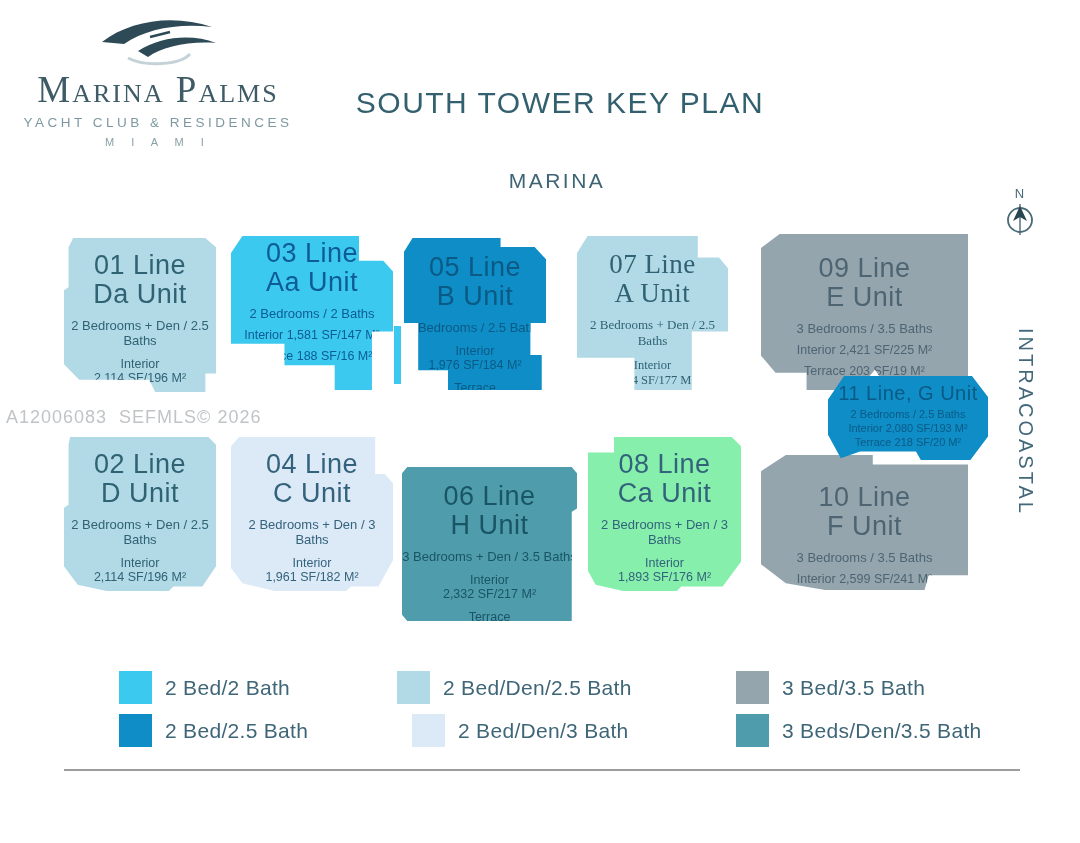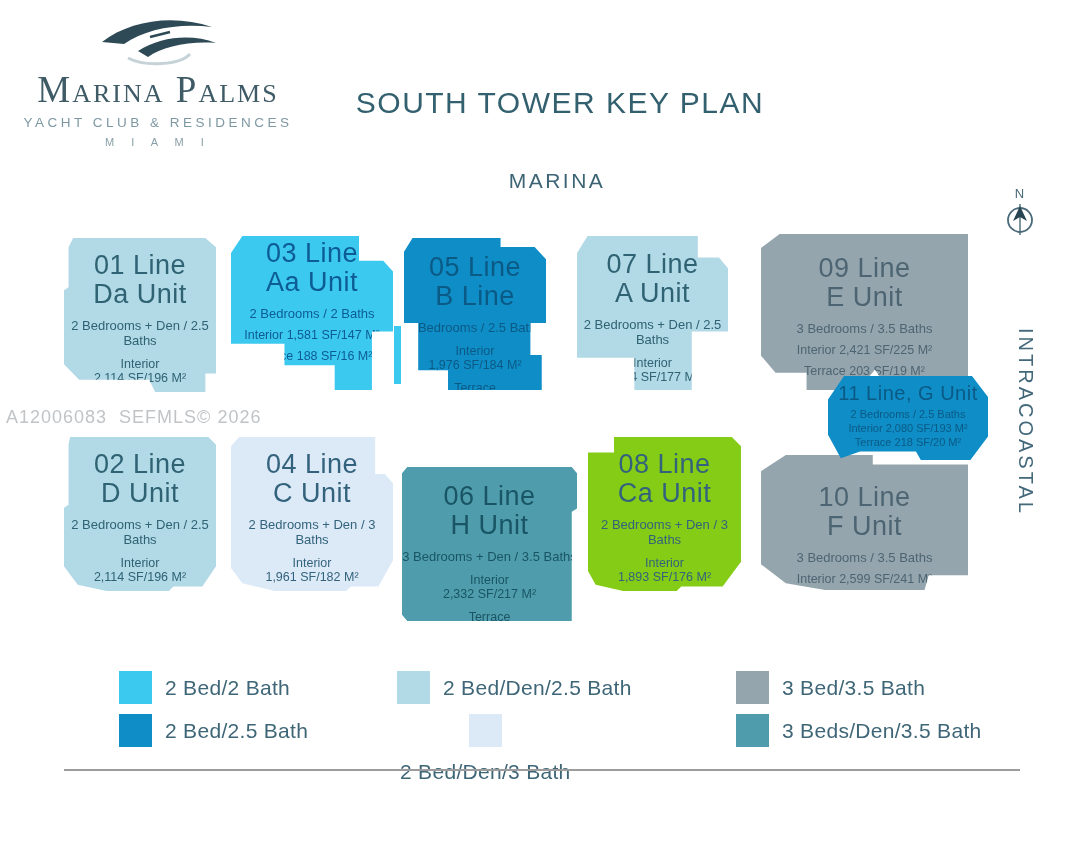--- a/index.html
+++ b/index.html
@@ -68,21 +68,21 @@
   .u10 { left:761px; top:455px; width:207px; height:135px; padding-top:28px;
          clip-path:polygon(12% 0%,54% 0%,54% 7%,100% 7%,100% 89%,81% 89%,79% 100%,31% 100%,12% 95%,0% 81%,0% 12%); }
 
   .sliver { position:absolute; left:394px; top:326px; width:7px; height:58px; }
 
   
   .legend-item { position:absolute; display:flex; align-items:center; gap:13px; }
   .legend-swatch { width:33px; height:33px; flex:0 0 33px; }
   .legend-label { font-size:21px; color:#3e6677; letter-spacing:0.3px; }
   .li0 { left:119px; top:671px; } .li1 { left:397px; top:671px;align-items:center; } .li2 { left:736px; top:671px; }
-  .li3 { left:119px; top:714px; } .li4 { left:400px; top:714px;flex-direction:column; } .li5 { left:736px; top:714px; }
+  .li3 { left:119px; top:714px; } .li4 { left:412px; top:714px; } .li5 { left:736px; top:714px; }
 
   .divider { position:absolute; left:64px; top:769px; width:956px; height:2px; background:#9c9c9c; }
 </style>
 </head>
 <body>
 
 <div id="stage">
 
   <div class="logo-wrap">
     <svg class="logo-icon" width="128" height="52" viewBox="0 0 128 52">
@@ -125,29 +125,29 @@
     <div class="u-title">03 Line</div>
     <div class="u-title">Aa Unit</div>
     <div class="u-bed">2 Bedrooms / 2 Baths</div>
     <div class="u-line">Interior 1,581 SF/147 M²</div>
     <div class="u-line">Terrace 188 SF/16 M²</div>
   </div>
   <div class="sliver" style="background: rgb(60, 201, 240);"></div>
 
   <div class="unit u05 t-dkblue" style="background: rgb(15, 141, 198);">
     <div class="u-title">05 Line</div>
-    <div class="u-title">B Line</div>
+    <div class="u-title">B Unit</div>
     <div class="u-bed">2 Bedrooms / 2.5 Baths</div>
     <div class="u-lbl">Interior</div>
     <div class="u-val">1,976 SF/184 M²</div>
     <div class="u-lbl">Terrace</div>
     <div class="u-val">197 SF/18 M²</div>
   </div>
 
-  <div class="unit u07 t-light" style="background: rgb(177, 217, 230);">
+  <div class="unit u07 t-light" style="background: rgb(177, 217, 230); font-family: Liberation Serif, serif;">
     <div class="u-title">07 Line</div>
     <div class="u-title">A Unit</div>
     <div class="u-bed">2 Bedrooms + Den / 2.5 Baths</div>
     <div class="u-lbl">Interior</div>
     <div class="u-val">1,904 SF/177 M²</div>
     <div class="u-lbl">Terrace</div>
     <div class="u-val">169 SF/16 M²</div>
   </div>
 
   <div class="unit u09 t-gray" style="background: rgb(149, 165, 174);">
@@ -188,21 +188,21 @@
   <div class="unit u06 t-teal" style="background: rgb(79, 157, 172); margin-top: 32px;">
     <div class="u-title">06 Line</div>
     <div class="u-title">H Unit</div>
     <div class="u-bed">3 Bedrooms + Den / 3.5 Baths</div>
     <div class="u-lbl">Interior</div>
     <div class="u-val">2,332 SF/217 M²</div>
     <div class="u-lbl">Terrace</div>
     <div class="u-val">190 SF/18 M²</div>
   </div>
 
-  <div class="unit u08 t-pale" style="background: #84cc16;">
+  <div class="unit u08 t-pale" style="background: #86efac;">
     <div class="u-title">08 Line</div>
     <div class="u-title">Ca Unit</div>
     <div class="u-bed">2 Bedrooms + Den / 3 Baths</div>
     <div class="u-lbl">Interior</div>
     <div class="u-val">1,893 SF/176 M²</div>
     <div class="u-lbl">Terrace</div>
     <div class="u-val">214 SF/20 M²</div>
   </div>
 
   <div class="unit u10 t-gray" style="background: rgb(149, 165, 174);">

